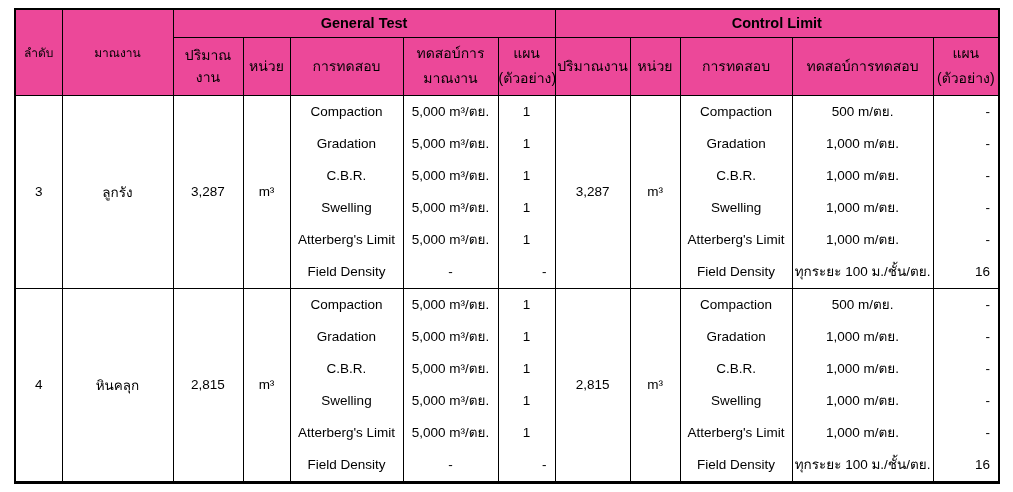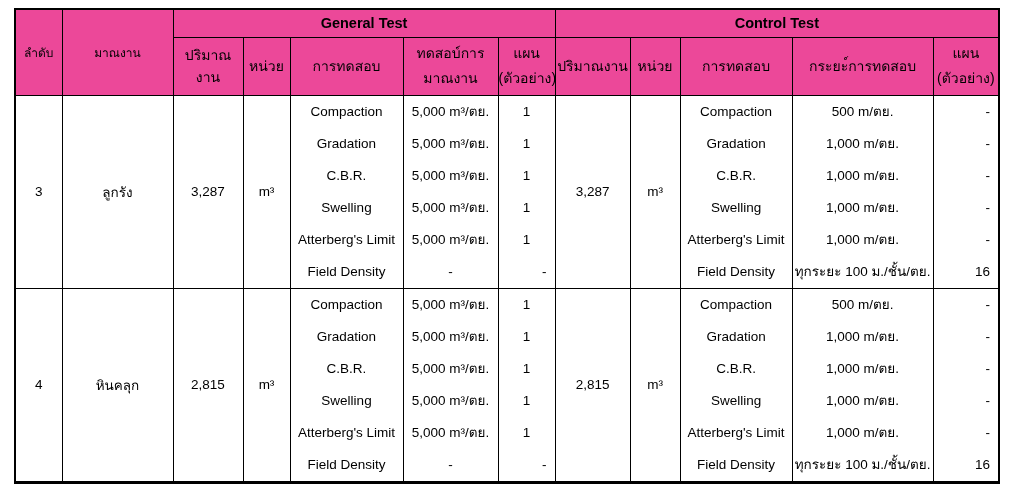--- a/index.html
+++ b/index.html
@@ -63,38 +63,38 @@
         <col style="width:50px">
         <col style="width:112px">
         <col style="width:141px">
         <col style="width:66px">
     </colgroup>
     <thead>
       <tr>
         <th rowspan="2" class="span2">ลำดับ</th>
         <th rowspan="2" class="span2">มาณงาน</th>
         <th colspan="5" class="group">General Test</th>
-        <th colspan="5" class="group">Control Test</th>
+        <th colspan="5" class="group">Control Limit</th>
       </tr>
       <tr class="subhead">
         <th>ปริมาณงาน</th>
         <th>หน่วย</th>
         <th>การทดสอบ</th>
         <th>
           <div class="hline">ทดสอบ์การ</div>
           <div class="hline">มาณงาน</div>
         </th>
         <th>
           <div class="hline">แผน</div>
           <div class="hline">(ตัวอย่าง)</div>
         </th>
         <th>ปริมาณงาน</th>
         <th>หน่วย</th>
         <th>การทดสอบ</th>
-        <th>กระยะ์การทดสอบ</th>
+        <th>ทดสอบ์การทดสอบ</th>
         <th>
           <div class="hline">แผน</div>
           <div class="hline">(ตัวอย่าง)</div>
         </th>
       </tr>
     </thead>
     <tbody>
 
       <tr>
         <td>3</td>

